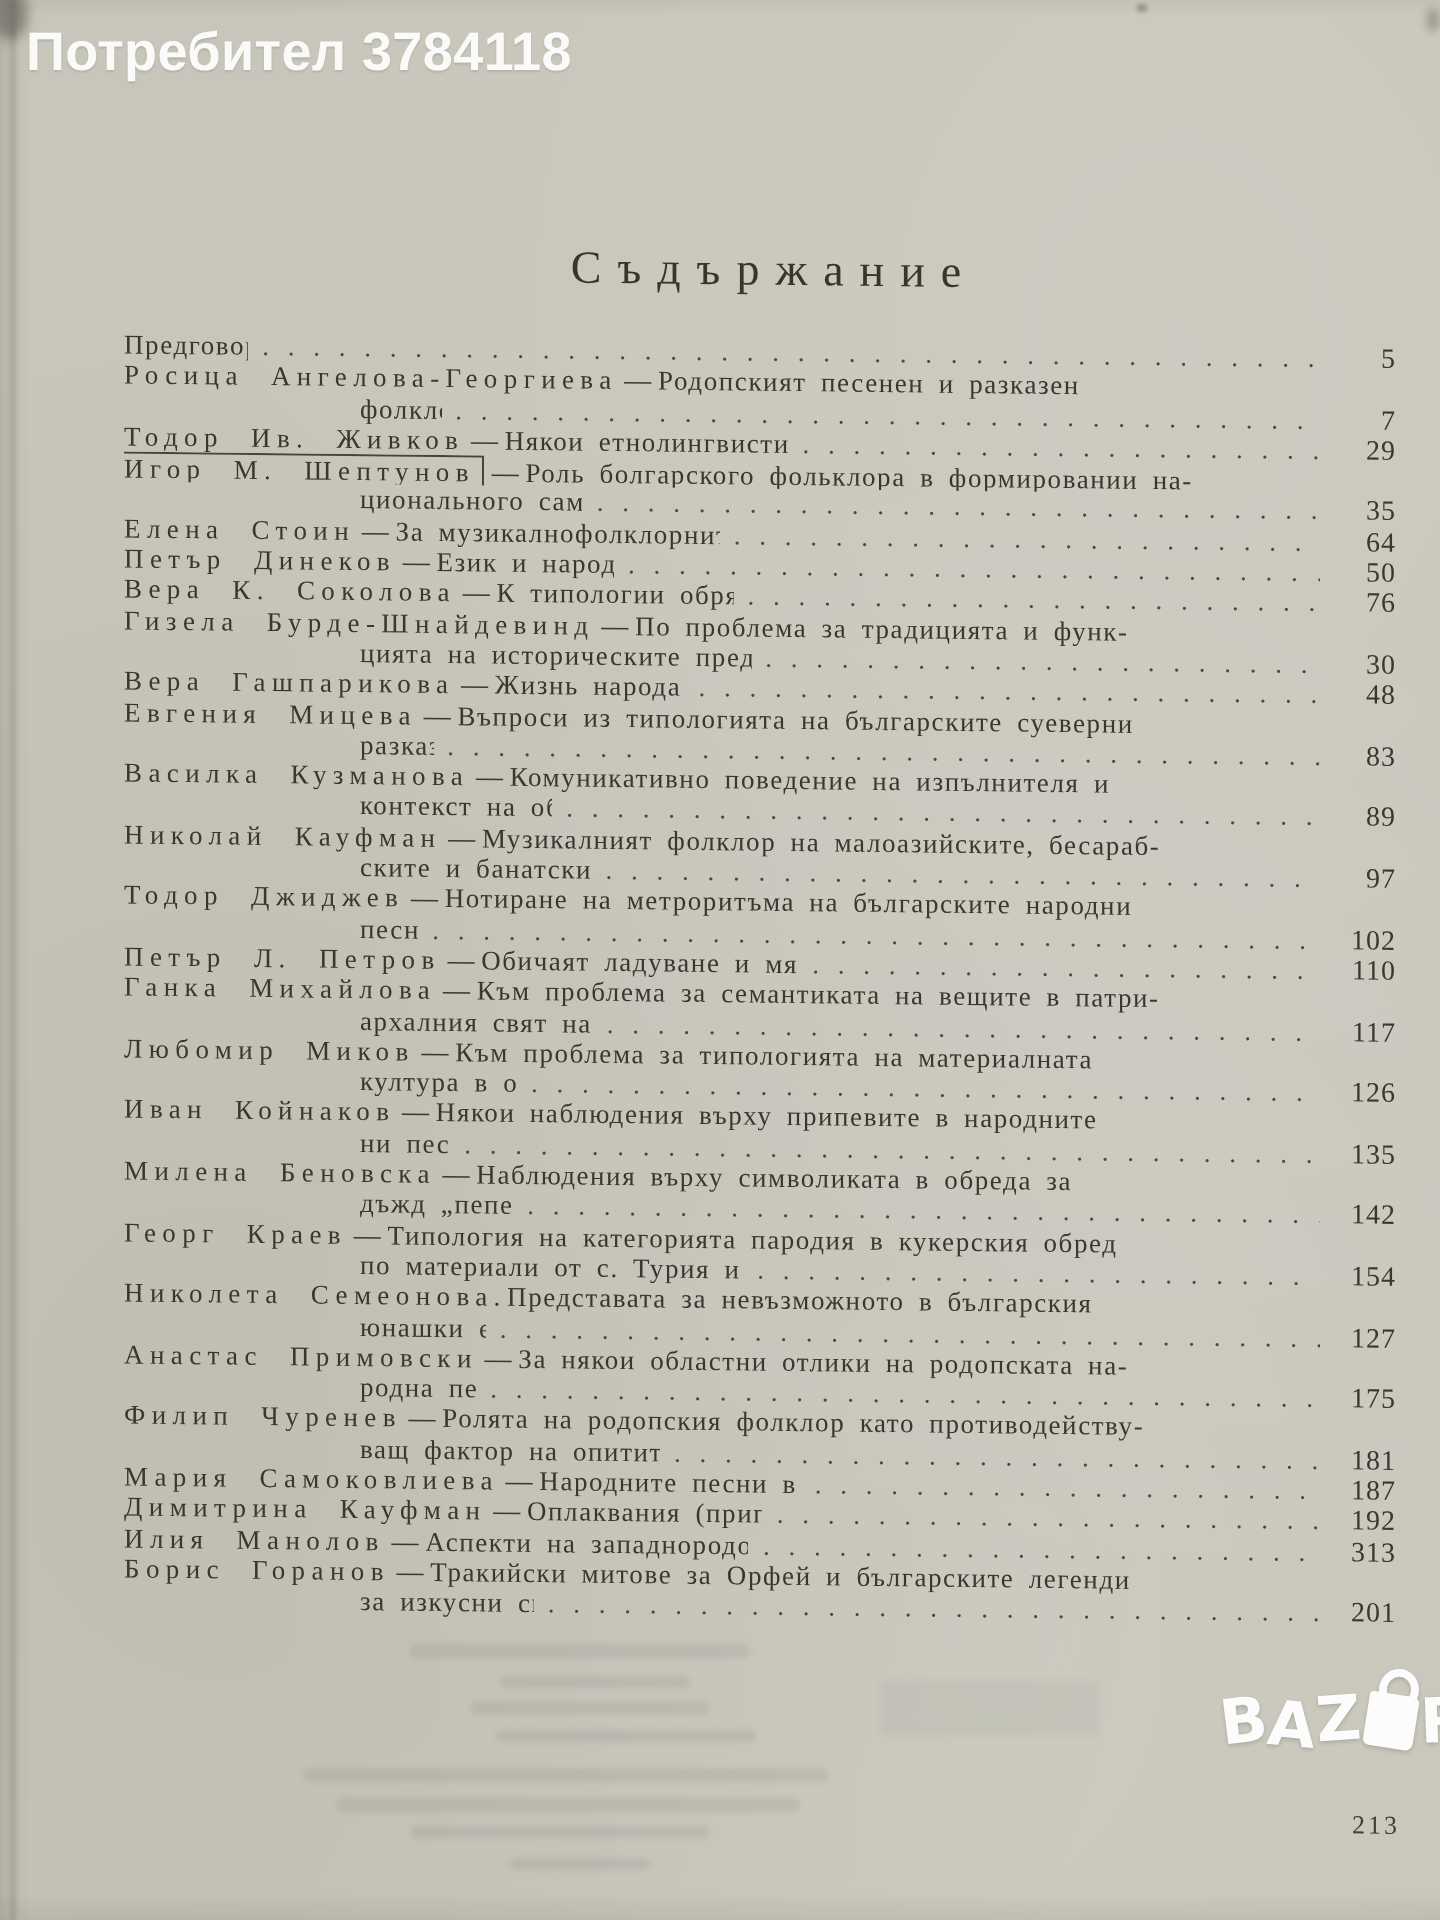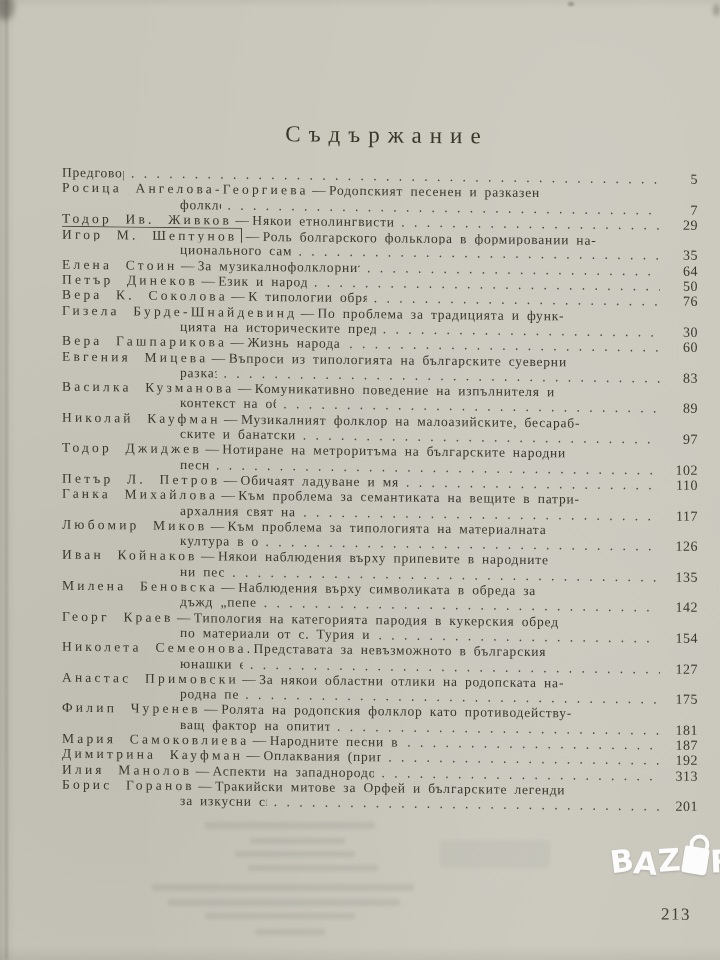--- a/index.html
+++ b/index.html
@@ -34,22 +34,22 @@
   .sep{flex:none;}
   .t{letter-spacing:0.8px;word-spacing:3px;flex:0 1 auto;overflow:hidden;}
   .l2 .t{padding-left:118px;}
   .fill{flex:1 1 auto;min-width:4px;overflow:hidden;margin:0 4px 0 7px;color:rgba(57,54,45,0.88);}
   .fill::after{
     content:".  .  .  .  .  .  .  .  .  .  .  .  .  .  .  .  .  .  .  .  .  .  .  .  .  .  .  .  .  .  .  .  .  .  .  .  .  .  .  .  .  .  .  .  .  .";
     letter-spacing:3px;white-space:nowrap;
   }
   .pg{flex:none;width:34px;text-align:right;font-size:14px;letter-spacing:0.5px;}
   .folio{
-    position:absolute;left:652px;top:897px;width:48px;text-align:center;
-    font-size:17px;letter-spacing:1.5px;color:rgba(56,52,42,0.92);
+    position:absolute;left:652px;top:897px;width:48px;text-align:right;
+    font-size:13px;letter-spacing:1.5px;color:rgba(56,52,42,0.92);
   }
   
   .crease{position:absolute;left:5px;top:0;width:3px;height:960px;background:rgba(90,87,76,0.22);filter:blur(1px);}
   .corner-tl{position:absolute;left:-4px;top:-6px;width:18px;height:26px;background:rgba(52,50,42,0.42);filter:blur(3px);border-radius:50%;}
   .speck-a{position:absolute;left:568px;top:2px;width:6px;height:4px;background:rgba(60,57,47,0.35);filter:blur(1px);border-radius:50%;}
   .speck-b{position:absolute;left:713px;top:4px;width:7px;height:12px;background:rgba(60,57,47,0.30);filter:blur(2px);border-radius:50%;}
   .ghost{position:absolute;background:rgba(82,86,76,0.10);filter:blur(1.4px);border-radius:3px;}
   
   .overlay{position:absolute;inset:0;pointer-events:none;}
   .user-wm{
@@ -120,21 +120,21 @@
     <div class="line l1"><span class="author">Вера К. Соколова</span><span class="sep"> — </span><span class="t">К типологии обрядового фольклора</span><span class="fill"></span><span class="pg">76</span></div>
 
   </div>
 
   <div class="entry">
     <div class="line l1"><span class="author">Гизела Бурде-Шнайдевинд</span><span class="sep"> — </span><span class="t">По проблема за традицията и функ-</span></div>
     <div class="line l2" style="display: flex;"><span class="t">цията на историческите предания в социалистическото село</span><span class="fill"></span><span class="pg">30</span></div>
   </div>
 
   <div class="entry">
-    <div class="line l1"><span class="author">Вера Гашпарикова</span><span class="sep"> — </span><span class="t">Жизнь народа и фольклор</span><span class="fill"></span><span class="pg">60</span></div>
+    <div class="line l1"><span class="author">Вера Гашпарикова</span><span class="sep"> — </span><span class="t">Жизнь народа и фольклор</span><span class="fill"></span><span class="pg">48</span></div>
 
   </div>
 
   <div class="entry">
     <div class="line l1"><span class="author">Евгения Мицева</span><span class="sep"> — </span><span class="t">Въпроси из типологията на българските суеверни</span></div>
     <div class="line l2" style="display: flex;"><span class="t">разкази</span><span class="fill"></span><span class="pg">83</span></div>
   </div>
 
   <div class="entry">
     <div class="line l1"><span class="author">Василка Кузманова</span><span class="sep"> — </span><span class="t">Комуникативно поведение на изпълнителя и</span></div>
@@ -231,20 +231,21 @@
   <div class="ghost" style="left:255px;top:929px;width:70px;height:6px;"></div>
   <div class="ghost" style="left:440px;top:840px;width:110px;height:28px;opacity:0.5;"></div>
 </div>
 
 <div class="crease"></div>
 <div class="corner-tl"></div>
 <div class="speck-a"></div>
 <div class="speck-b"></div>
 
 <div class="overlay">
+  <div class="user-wm">Потребител 3784118</div>
   <div class="bazar">
     <span class="bl bz1">B</span>
       <span class="bl bz2">A</span>
       <span class="bl bz3">Z</span>
       <span class="bag"></span>
       <span class="bl bz4">R</span>
   </div>
 </div>
 
 </body></html>

